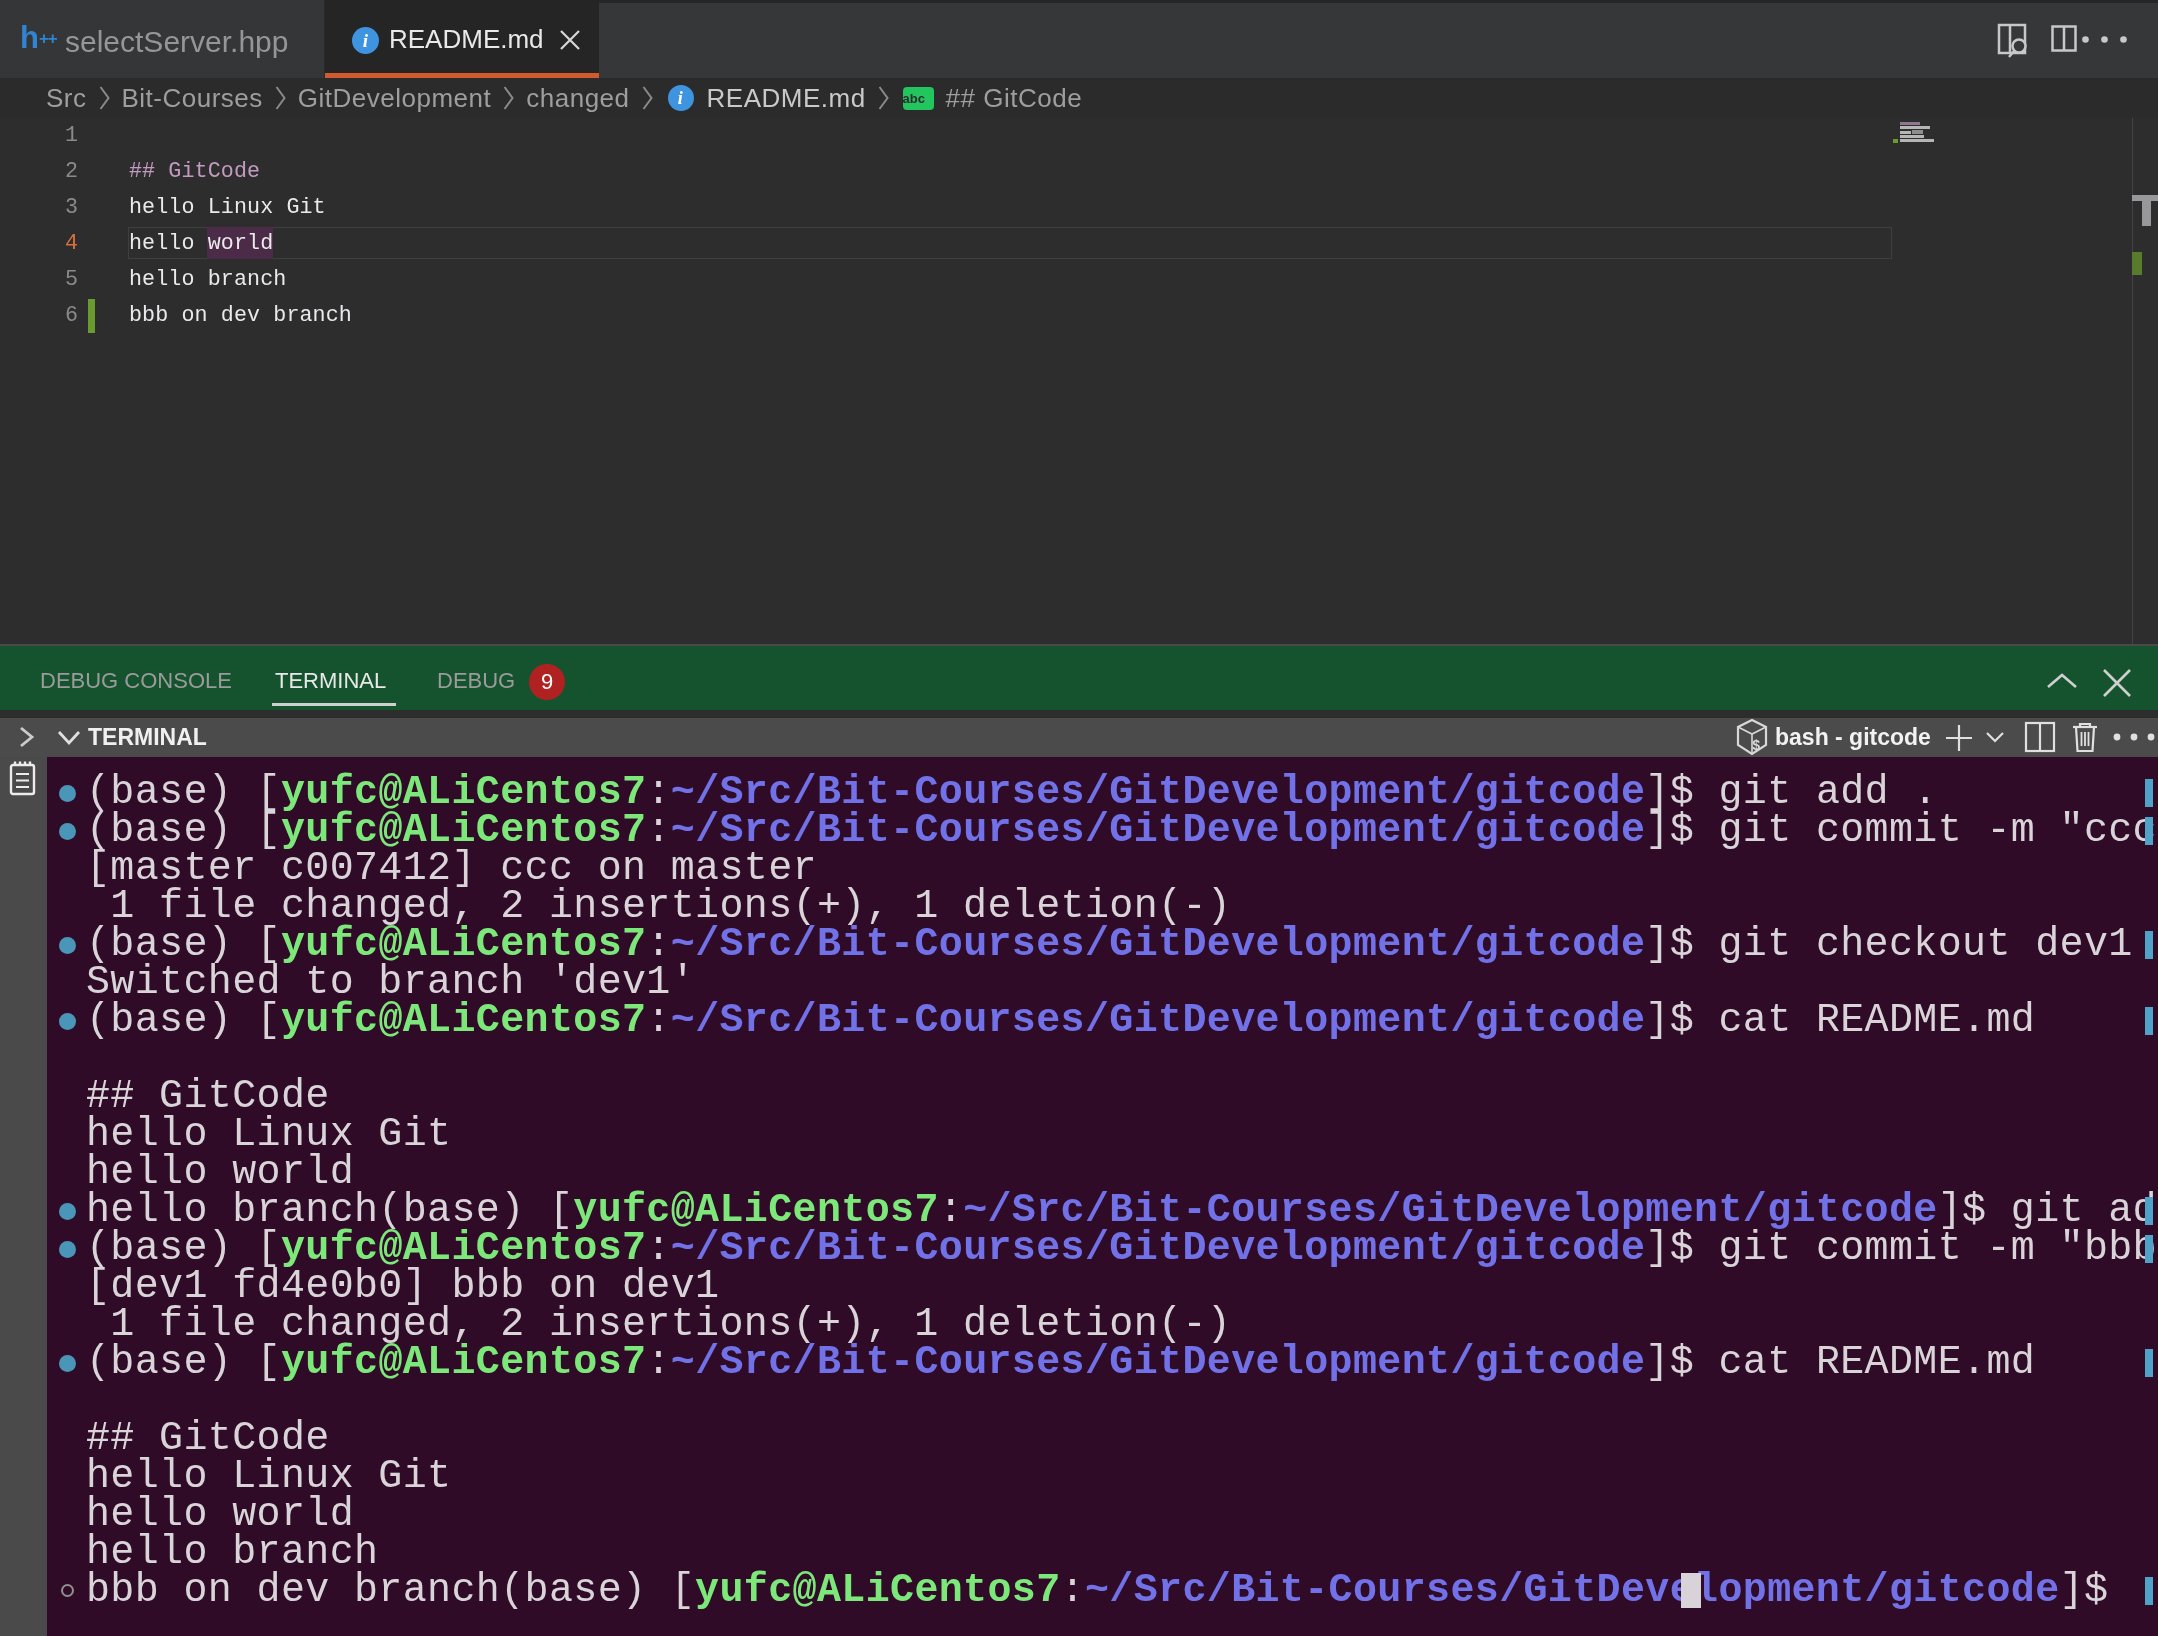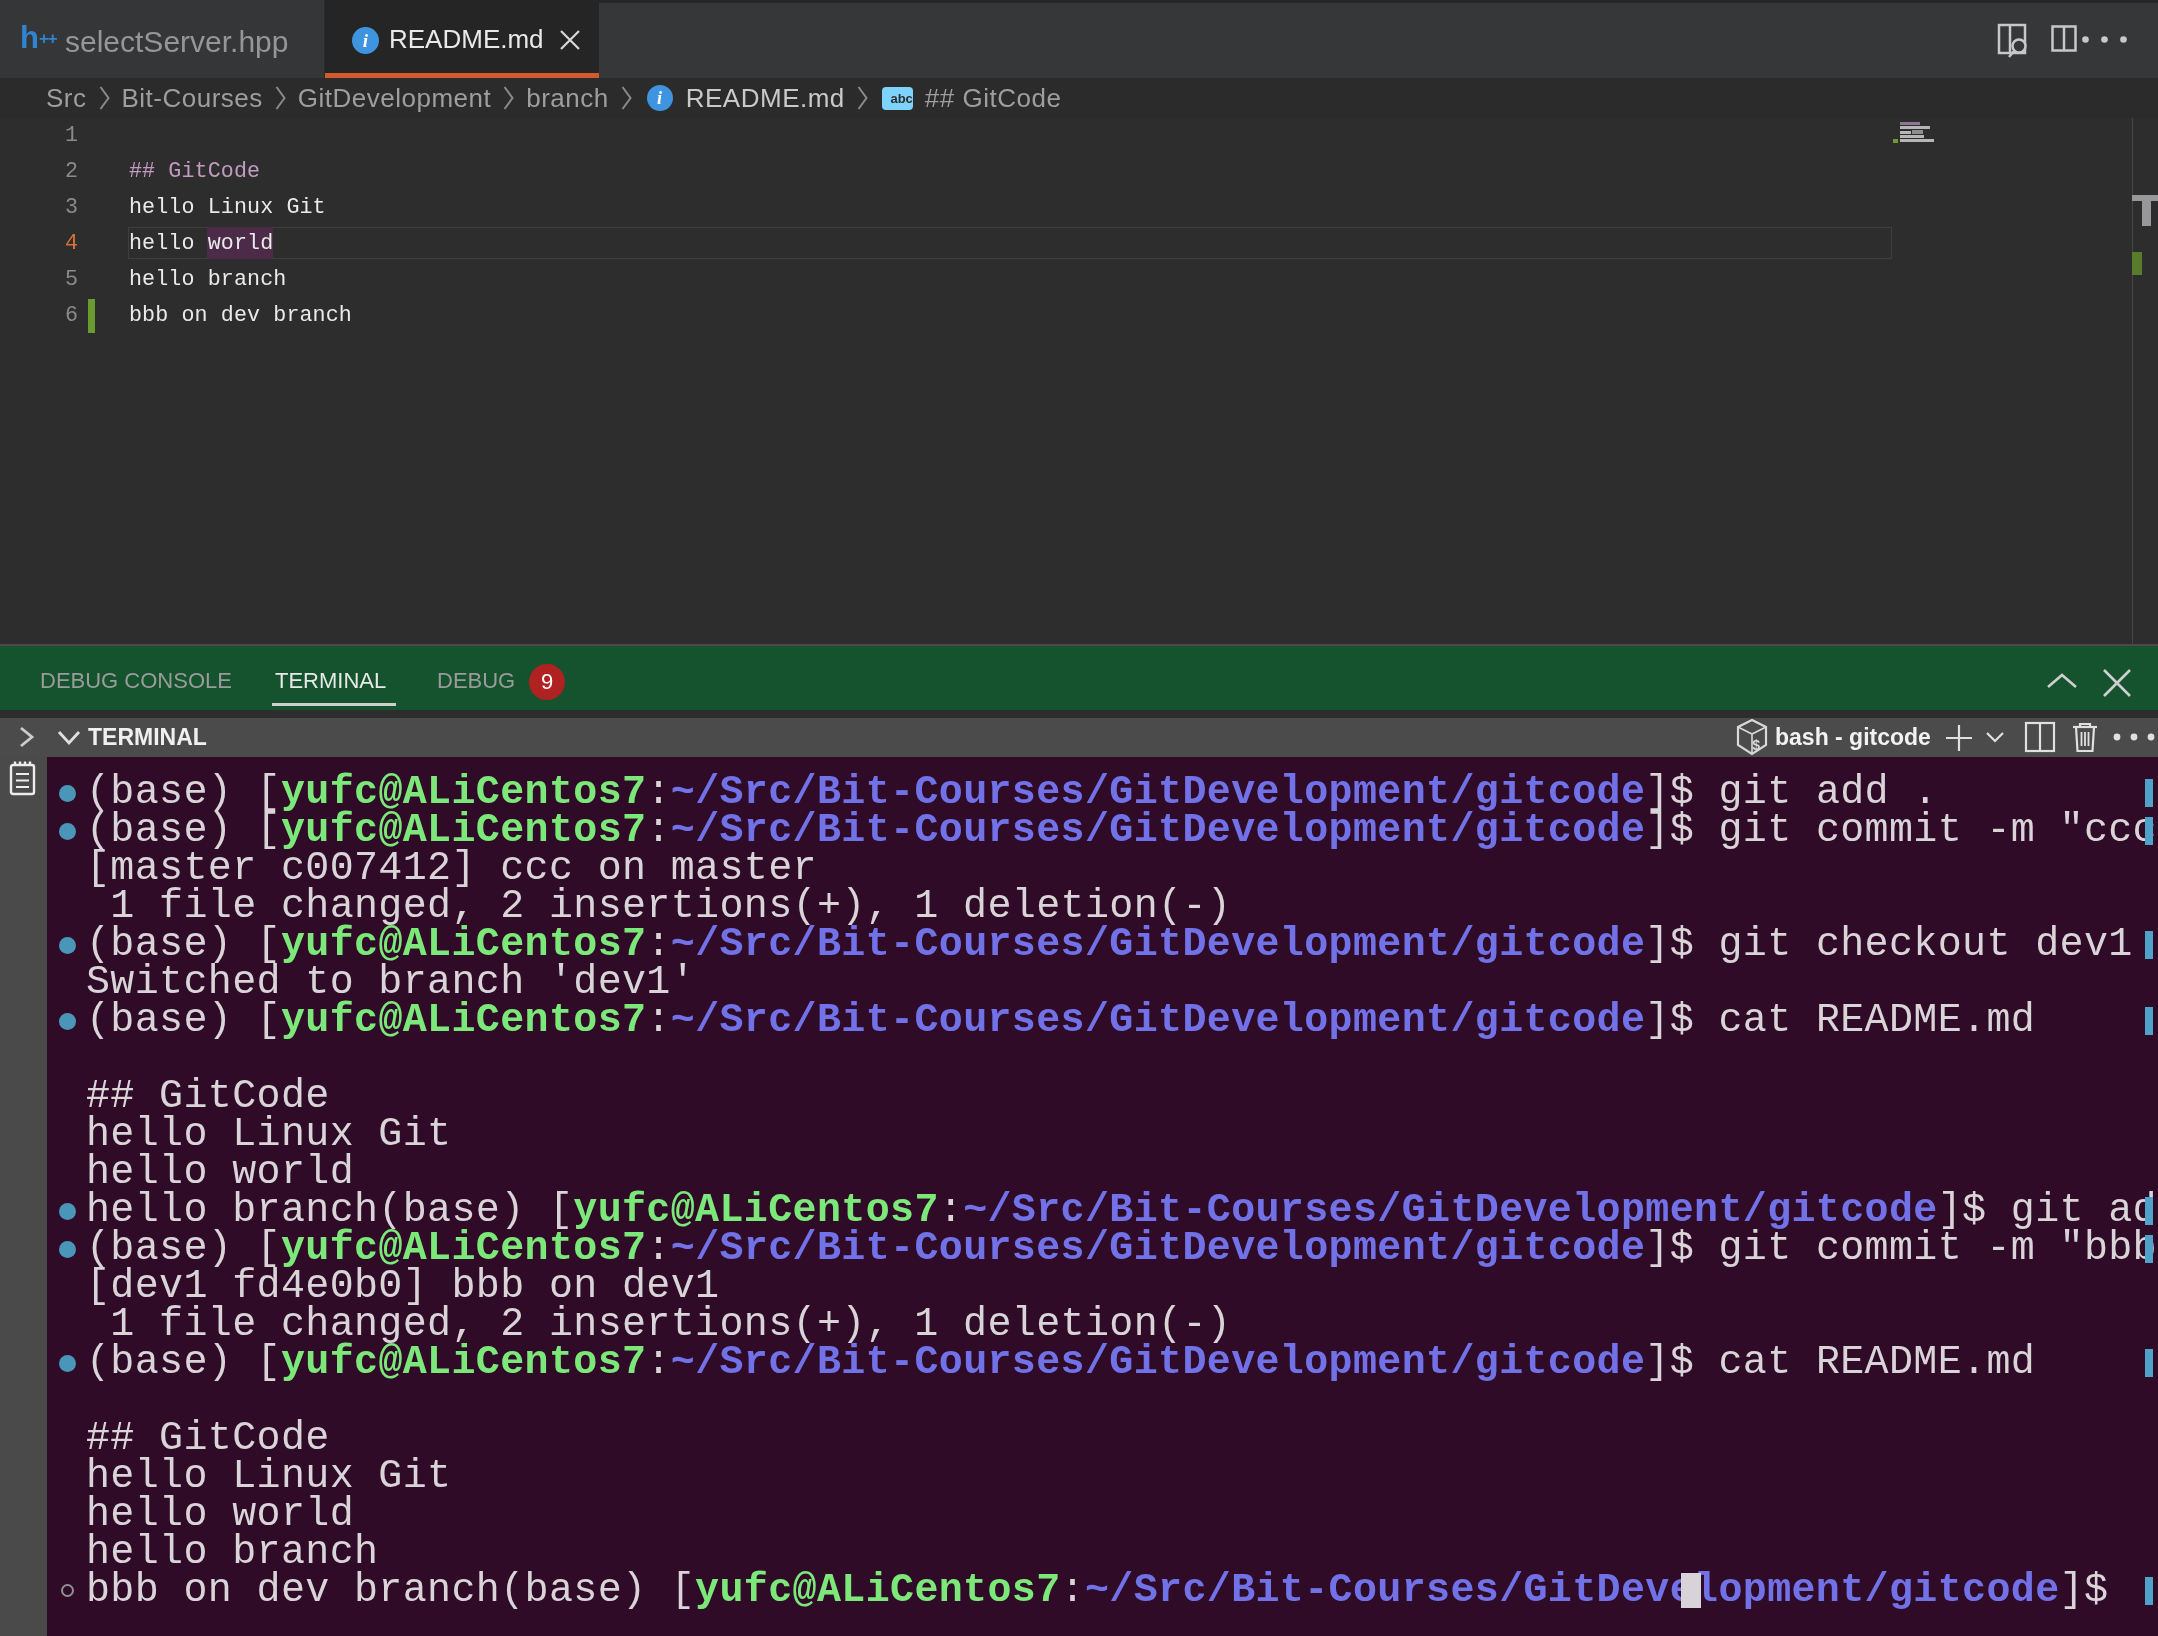--- a/index.html
+++ b/index.html
@@ -14,21 +14,21 @@
 #hicon sup{font-size:17px;position:relative;top:7px;left:0px;letter-spacing:-1px}
 #tab2{position:absolute;left:325px;top:-3px;width:274px;height:78px;background:#252526}
 #tab2 .lbl{position:absolute;left:64px;top:24px;font-size:26px;color:#e9e9e9}
 #tabunderline{position:absolute;left:325px;top:70px;width:274px;height:5px;background:#d15a2e}
 .info-circle{width:27px;height:27px;border-radius:50%;background:#3f94e0;color:#fff;text-align:center;font-weight:bold;font-size:19px;line-height:27px;font-family:"Liberation Serif",serif;font-style:italic}
 
 #crumbs{position:absolute;left:0;top:78px;width:2158px;height:40px;background:#2b2b2c;font-size:26px;letter-spacing:.5px;color:#9e9e9e;display:flex;align-items:center;white-space:pre}
 #crumbs .sep{margin:0 10px}
 #crumbs .bright{color:#c9c9c9}
 #crumbs .icr{width:26px;height:26px;border-radius:50%;background:#3f94e0;color:#fff;text-align:center;font-weight:bold;font-size:18px;line-height:26px;font-family:"Liberation Serif",serif;font-style:italic;margin-right:13px;margin-left:3px}
-#crumbs .iabc{width:31px;height:23px;border-radius:4px;background:#7dd3fc;color:#2d2d2e;text-align:right;font-weight:bold;font-size:13px;line-height:23px;margin-right:12px;margin-left:2px;letter-spacing:0;font-family:"Liberation Sans",sans-serif}
+#crumbs .iabc{width:31px;height:23px;border-radius:4px;background:#22c55e;color:#2d2d2e;text-align:left;font-weight:bold;font-size:13px;line-height:23px;margin-right:12px;margin-left:2px;letter-spacing:0;font-family:"Liberation Sans",sans-serif}
 
 .lnum{position:absolute;left:0;width:78px;text-align:right;font-family:"Liberation Mono",monospace;font-size:21.7px;line-height:36px;height:36px;color:#8a8a8a}
 .erow{position:absolute;left:129px;font-family:"Liberation Mono",monospace;font-size:21.7px;letter-spacing:.1px;line-height:36px;height:36px;color:#ebe9eb;white-space:pre}
 #curline{position:absolute;left:128px;top:227px;width:1764px;height:32px;border:1px solid #3f3f40}
 #wordhl{position:absolute;left:207px;top:227px;width:66px;height:32px;background:#4c2b49}
 #gutgreen{position:absolute;left:88px;top:299px;width:7px;height:34px;background:#699b2f}
 
 .mmbar{position:absolute;height:2.5px}
 #mmruleline{position:absolute;left:2132px;top:118px;width:1px;height:527px;background:#454546}
 
@@ -71,21 +71,21 @@
   </div>
   <div id="tabunderline"></div>
 </div>
 
 <div id="crumbs"><span style="padding-left:46px">Src</span><svg class="sep" width="15" height="28" viewBox="0 0 15 28">
       <path d="M3.5 3 L11.5 14 L3.5 25" fill="none" stroke="#8a8a8a" stroke-width="2"></path>
     </svg><span>Bit-Courses</span><svg class="sep" width="15" height="28" viewBox="0 0 15 28">
       <path d="M3.5 3 L11.5 14 L3.5 25" fill="none" stroke="#8a8a8a" stroke-width="2"></path>
     </svg><span>GitDevelopment</span><svg class="sep" width="15" height="28" viewBox="0 0 15 28">
       <path d="M3.5 3 L11.5 14 L3.5 25" fill="none" stroke="#8a8a8a" stroke-width="2"></path>
-    </svg><span>branch</span><svg class="sep" width="15" height="28" viewBox="0 0 15 28">
+    </svg><span>changed</span><svg class="sep" width="15" height="28" viewBox="0 0 15 28">
       <path d="M3.5 3 L11.5 14 L3.5 25" fill="none" stroke="#8a8a8a" stroke-width="2"></path>
     </svg><span class="icr">i</span><span class="bright">README.md</span><svg class="sep" width="15" height="28" viewBox="0 0 15 28">
       <path d="M3.5 3 L11.5 14 L3.5 25" fill="none" stroke="#8a8a8a" stroke-width="2"></path>
     </svg><span class="iabc">abc</span><span>## GitCode</span></div>
 
 <div id="editor">
   <div id="curline"></div>
   <div id="wordhl"></div>
   <div class="lnum" style="top:118px">1</div>
   <div class="lnum" style="top:154px">2</div>

